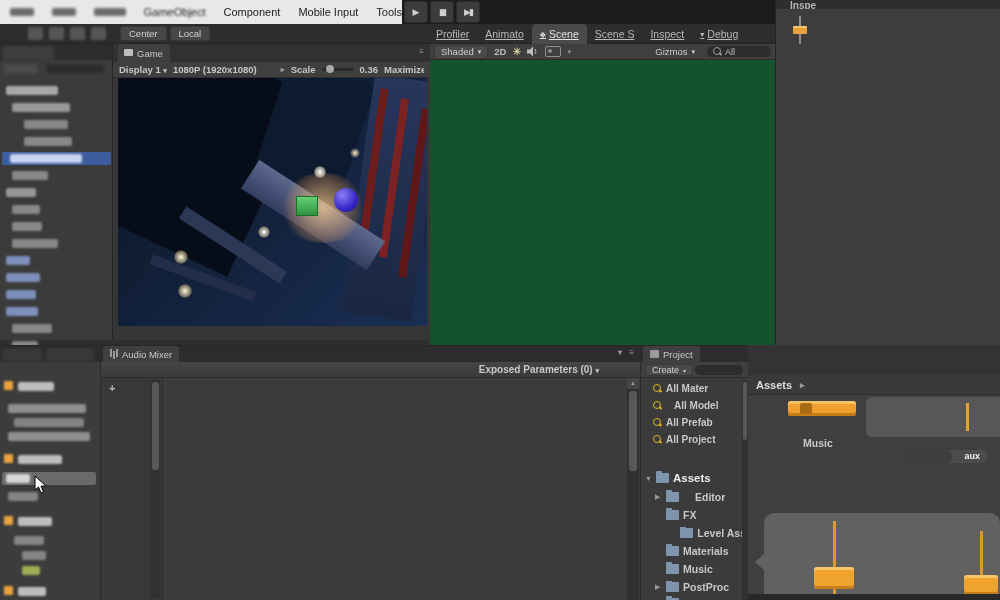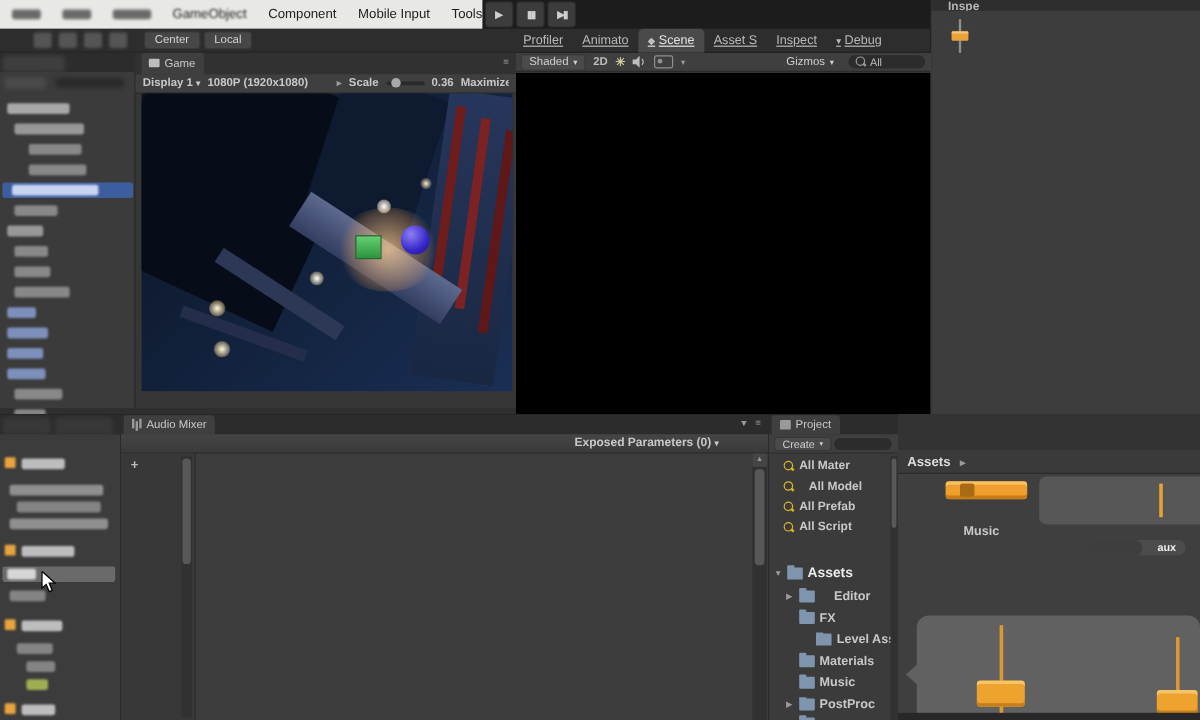--- a/index.html
+++ b/index.html
@@ -114,21 +114,21 @@
           <span>Profiler</span>
         </div>
       <div class="wtab">
           <span>Animato</span>
         </div>
       <div class="wtab active">
           <span style="font-size:8px;color:#bfbfbf">◆</span>
           <span>Scene</span>
         </div>
       <div class="wtab">
-          <span>Asset S</span>
+          <span>Scene S</span>
         </div>
       <div class="wtab">
           <span>Inspect</span>
         </div>
       <div class="wtab">
           <span style="font-size:8px">▾</span>
           <span>Debug</span>
         </div>
     </div>
   </div>
@@ -201,21 +201,21 @@
       <div class="abs" style="left:216px; top:110px; width:24px; height:24px; border-radius:50%; background:radial-gradient(circle at 35% 30%,#8d7ef5,#3527c9 60%,#1a1180);"></div>
 
       <div class="glow" style="left:56px; top:172px; width:14px; height:14px; background:radial-gradient(circle,#fff6d8,rgba(255,220,150,.4) 60%,transparent 75%);"></div>
       <div class="glow" style="left:60px; top:206px; width:14px; height:14px; background:radial-gradient(circle,#fff6d8,rgba(255,220,150,.4) 60%,transparent 75%);"></div>
       <div class="glow" style="left:140px; top:148px; width:12px; height:12px; background:radial-gradient(circle,#fff,rgba(255,230,170,.4) 60%,transparent 75%);"></div>
       <div class="glow" style="left:196px; top:88px; width:12px; height:12px; background:radial-gradient(circle,#fff,rgba(255,240,200,.5) 60%,transparent 75%);"></div>
       <div class="glow" style="left:232px; top:70px; width:10px; height:10px; background:radial-gradient(circle,#ffe9c0,transparent 75%);"></div>
     </div>
   </div>
 
-  <div class="panel" style="left:430px; top:44px; width:345px; height:301px; background:#000000;">
+  <div class="panel" style="left:430px; top:44px; width:345px; height:301px; background:#14532d;">
     <div class="abs" style="left:0; top:0; width:345px; height:16px; background:#3f3f3f; border-bottom:1px solid #2b2b2b; display:flex; align-items:center; gap:6px; padding:0 4px; z-index:5;">
       <div class="dropdown">
           <span>Shaded</span>
           <span style="font-size:7px">▾</span>
         </div>
       <span class="txt" style="font-size:9.5px; color:#bdbdbd;">2D</span>
       <span class="txt" style="font-size:10px; color:#cfcf9a;">☀</span>
       <svg width="12" height="11" viewBox="0 0 12 11">
           <polygon points="0,3.5 3,3.5 6,0.5 6,10.5 3,7.5 0,7.5" fill="#bdbdbd"></polygon>
           <path d="M8 3 q2 2.5 0 5" stroke="#bdbdbd" fill="none" stroke-width="1"></path>
@@ -367,21 +367,21 @@
     <div class="favrow" style="left:12px; top:54px;gap:12px;">
         <span class="mag"></span>
         <span class="txt" style="font-size:10px;">All Model</span>
       </div>
     <div class="favrow" style="left:12px; top:71px;">
         <span class="mag"></span>
         <span class="txt" style="font-size:10px;">All Prefab</span>
       </div>
     <div class="favrow" style="left:12px; top:88px;">
         <span class="mag"></span>
-        <span class="txt" style="font-size:10px;">All Script</span>
+        <span class="txt" style="font-size:10px;">All Project</span>
       </div>
 
     <div class="treerow" style="left:4px; top:126px;">
       <span class="caret">▼</span>
       <span class="folder"></span>
       <span class="txt" style="font-size:11.5px; font-weight:bold; color:#ececec;">Assets</span>
     </div>
     <div class="treerow" style="left:14px; top:145px;">
       <span class="caret">▶</span>
       <span class="folder"></span>

